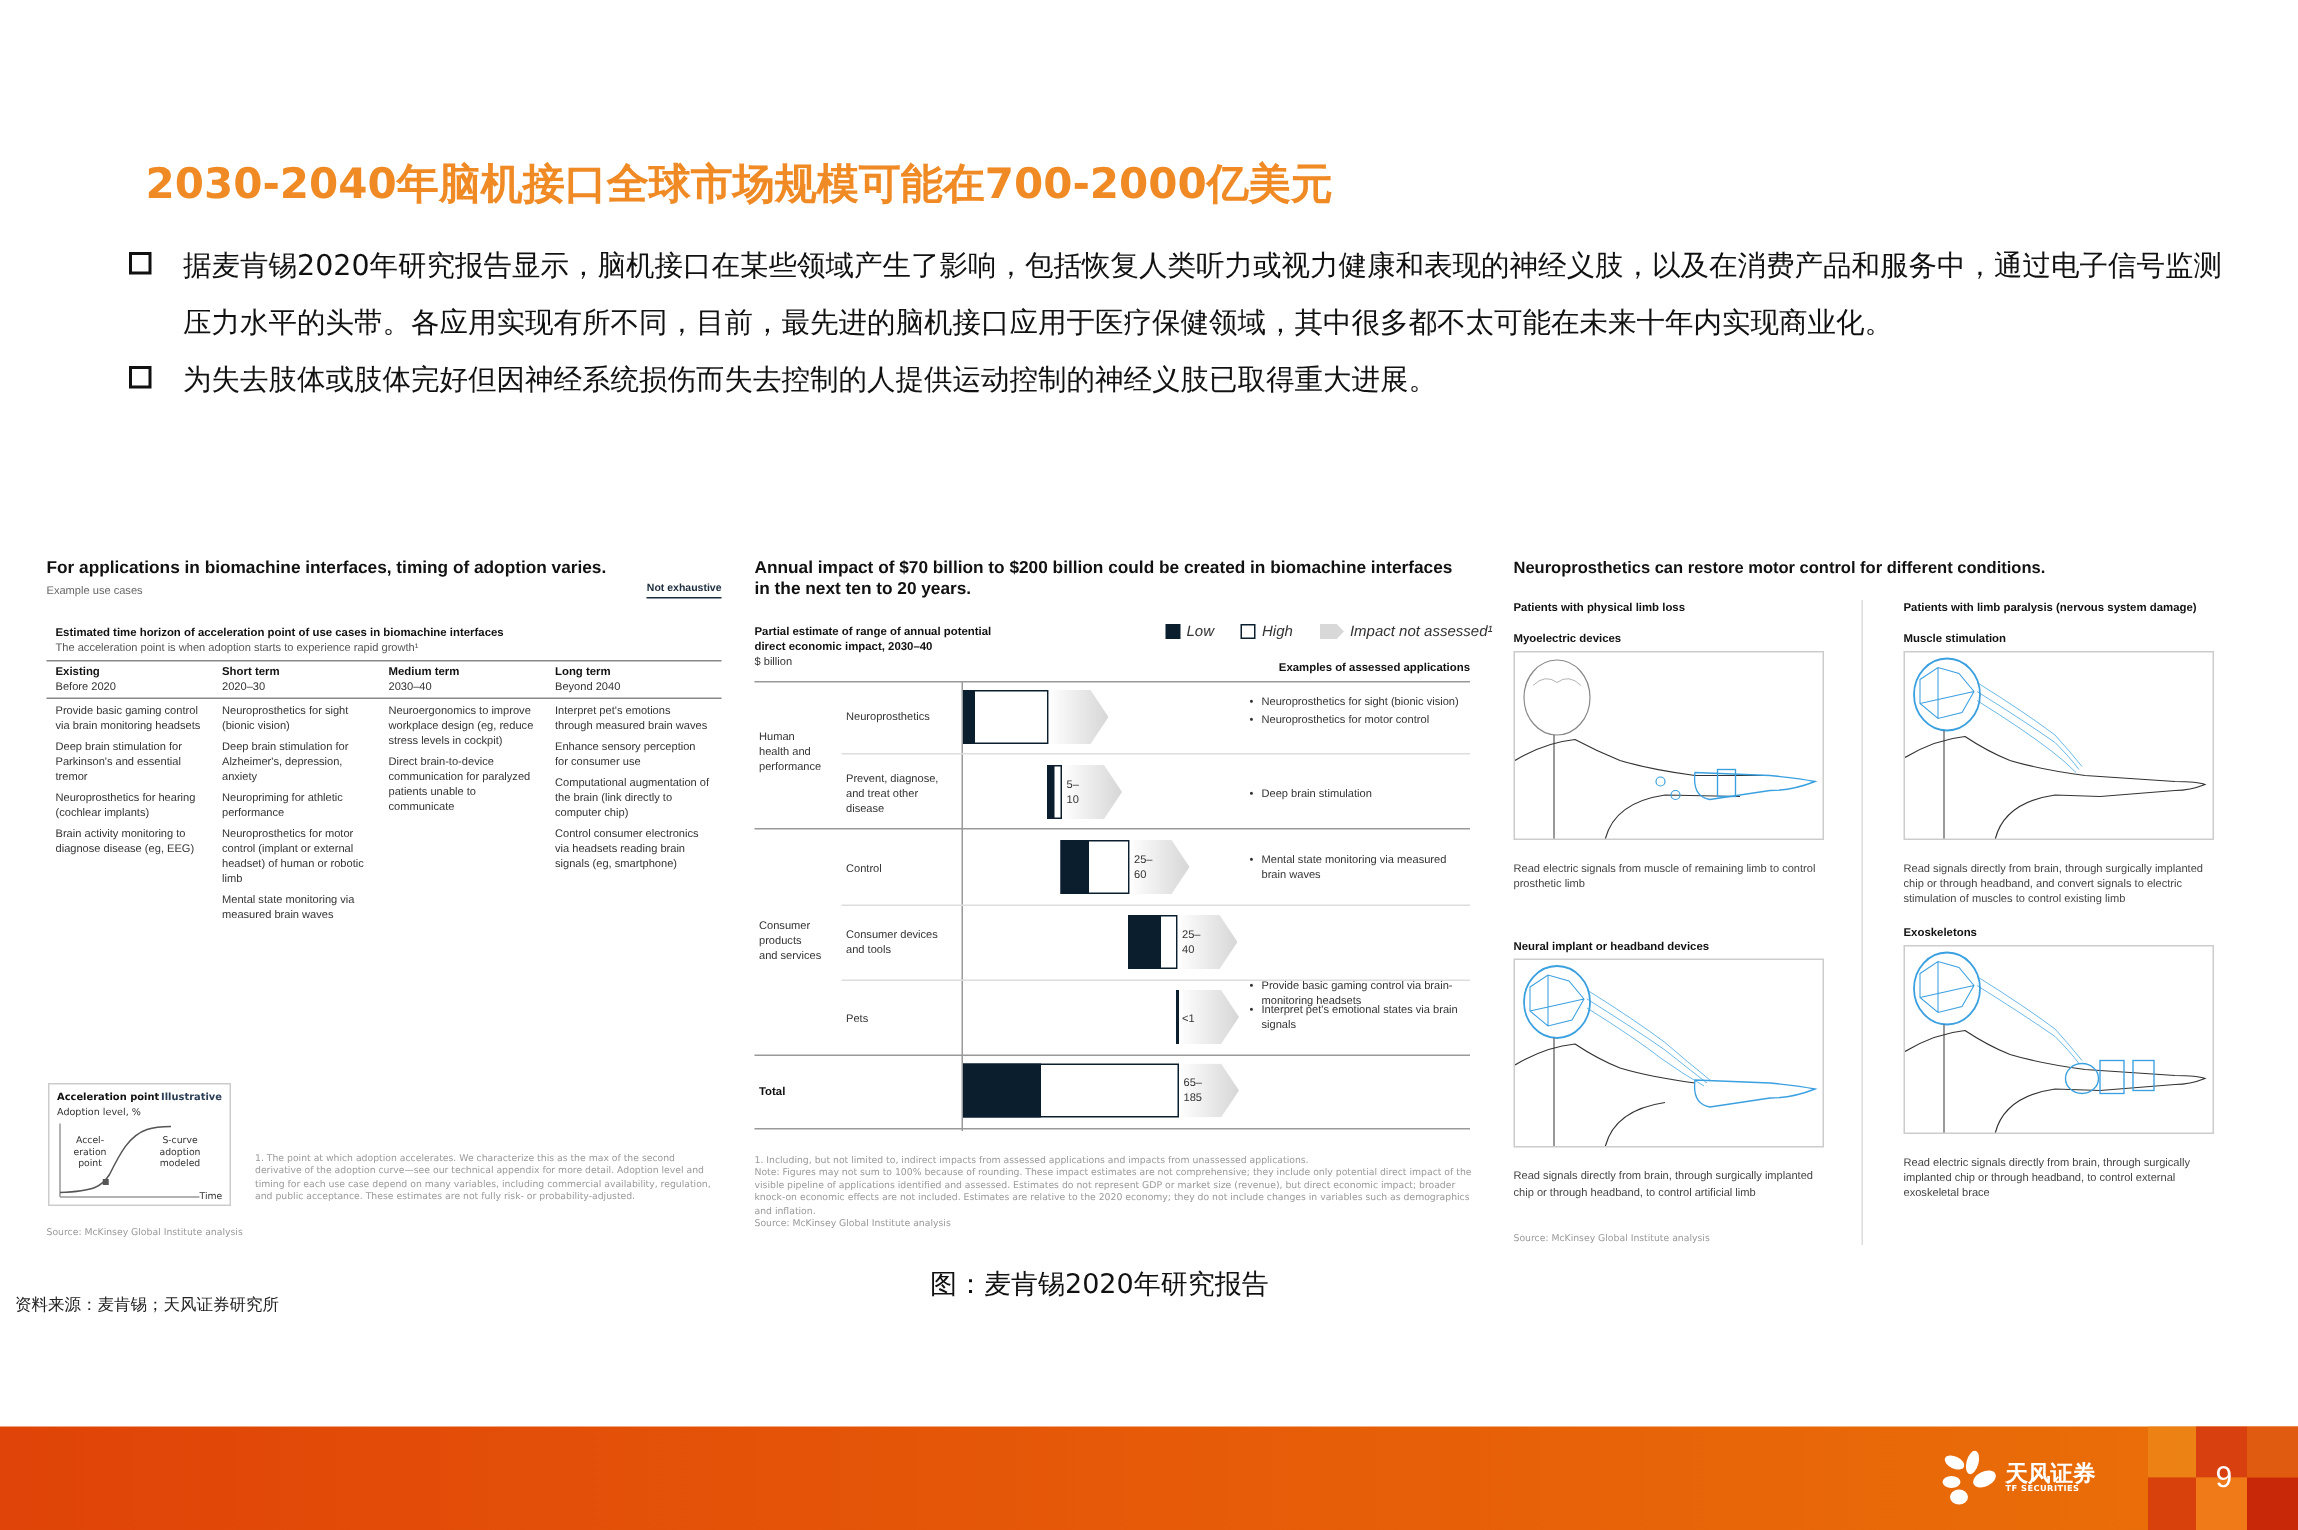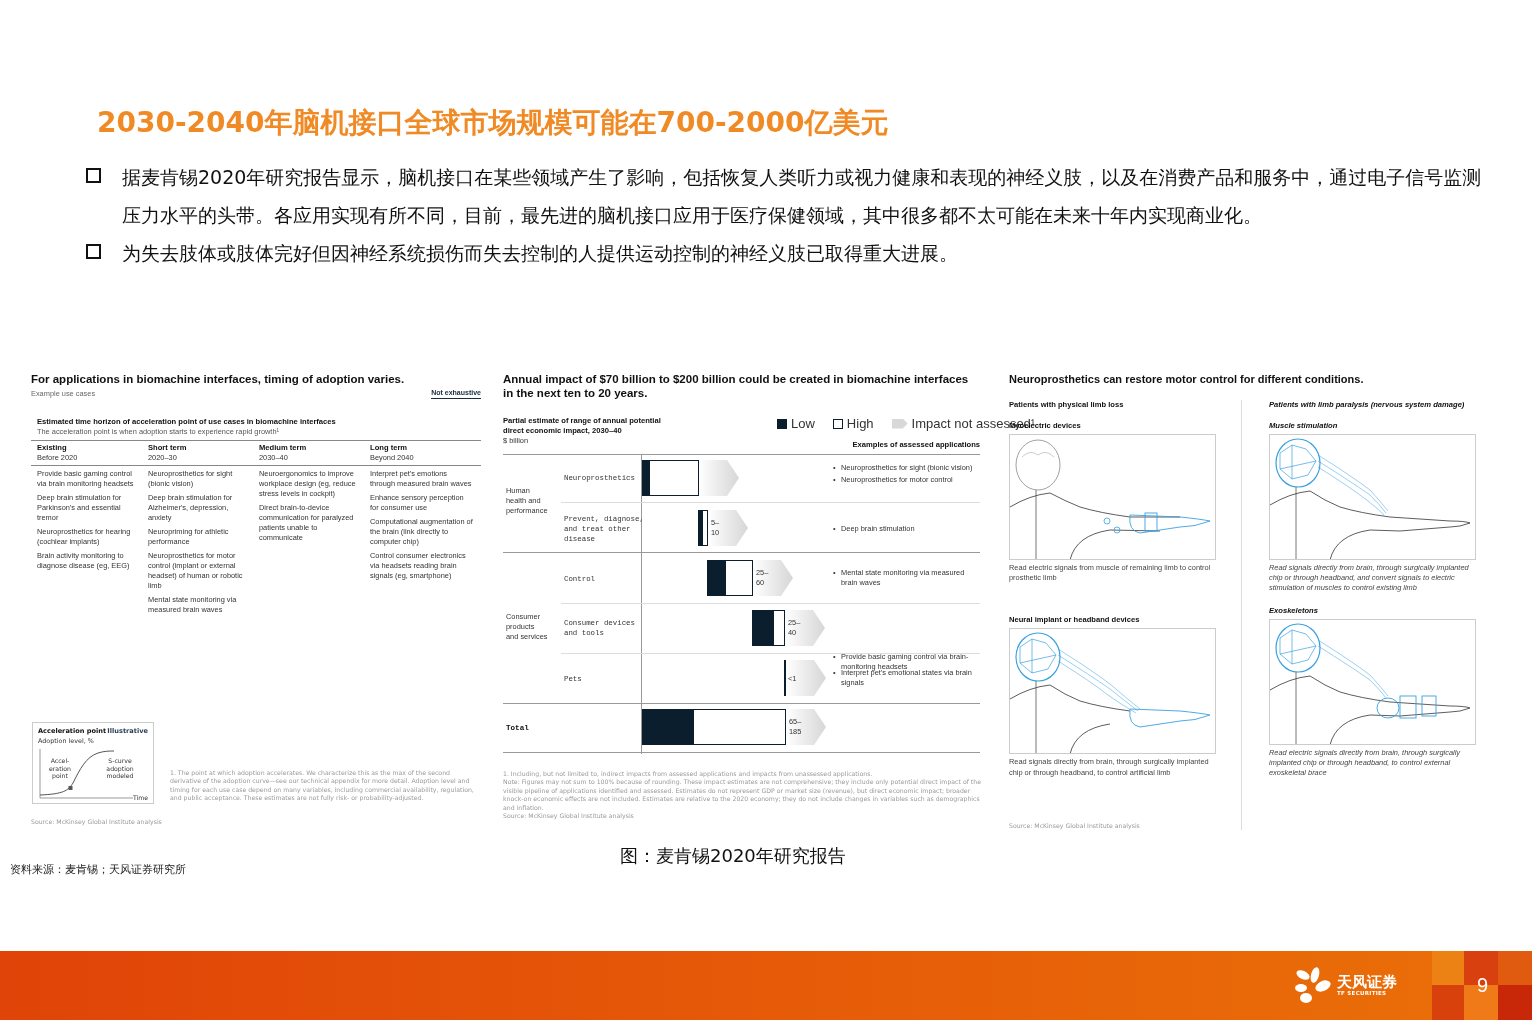--- a/index.html
+++ b/index.html
@@ -46,50 +46,50 @@
   .accel-box .hdr .illus { color: #2b3e55; }
   .accel-box .ylab { font-size: 6.4px; color: #333; margin-top: 2px; }
   .accel-box svg { position: absolute; left: 5px; top: 24px; }
   .accel-box .lbl { position: absolute; font-size: 6.2px; line-height: 7.6px; color: #333; text-align: center; }
 
   .left-foot { position: absolute; left: 170px; top: 769px; width: 310px; }
   .left-src { position: absolute; left: 31px; top: 818px; }
 
   
   #mid { left: 503px; width: 477px; }
-  .legend-row { position: absolute; top: 44px; left: 274px; display: flex; align-items: center; gap: 4px; font-size: 13px; color: #333; white-space: nowrap; }
+  .legend-row { position: absolute; top: 44px; left: 274px; display: flex; gap: 4px; font-size: 10px; color: #333; white-space: nowrap; font-style: italic; }
   .lg-low { width: 10px; height: 10px; background: #0b1e2e; display: inline-block; }
   .lg-high { width: 10px; height: 10px; border: 1px solid #0b1e2e; background: #fff; display: inline-block; margin-left: 14px; }
   .lg-na { width: 16px; height: 10px; background: #d8d8d8; display: inline-block; margin-left: 14px; clip-path: polygon(0 0, 70% 0, 100% 50%, 70% 100%, 0 100%); }
 
   .mid-head { position: absolute; top: 44px; left: 0; }
   .mid-exhead { position: absolute; top: 68px; right: 0; }
   .mid-hr { position: absolute; left: 0; right: 0; height: 1px; background: #999; }
   .mid-hr.light { background: #ddd; }
   .axis-line { position: absolute; left: 138px; top: 82px; width: 1px; height: 300px; background: #999; }
-  .row-label { position: absolute; left: 61px; font-family: Liberation Mono, monospace; }
+  .row-label { position: absolute; left: 61px; }
   .group-label { position: absolute; left: 3px; }
   .bar-wrap { position: absolute; height: 36px; }
   .bar-low { position: absolute; left: 0; top: 0; height: 100%; background: #0b1e2e; }
   .bar-high { position: absolute; top: 0; height: 100%; border: 1px solid #0b1e2e; background: #fff; }
   .bar-val { position: absolute; font-size: 7.4px; line-height: 10px; color: #333; }
   .arrow-na { position: absolute; width: 40px; height: 36px; background: linear-gradient(90deg, #ffffff 0%, #d6d6d6 100%); clip-path: polygon(0 0, 70% 0, 100% 50%, 70% 100%, 0 100%); }
   .examples { position: absolute; left: 330px; }
   .examples .ex { position: relative; padding-left: 8px; font-size: 7.4px; line-height: 10px; color: #333; }
   .examples .ex::before { content: "\2022"; position: absolute; left: 0; top: 0; }
 
   .mid-foot { position: absolute; left: 503px; top: 770px; width: 478px; }
 
   
   #right { left: 1009px; width: 482px; }
   .rcol { position: absolute; top: 28px; width: 210px; }
   .rcol .sec { font-size: 7.6px; font-weight: bold; color: #111; }
   .illo { width: 207px; height: 126px; border: 1px solid #ccc; background: #fff; position: relative; overflow: hidden; }
   .illo svg { position: absolute; left: 0; top: 0; }
-  .cap { font-size: 7.4px; line-height: 10.2px; color: #444; margin-top: 3px; }
+  .cap { font-size: 7.4px; line-height: 10.2px; color: #444; margin-top: 14px; }
   .rdivider { position: absolute; left: 232px; top: 28px; width: 1px; height: 430px; background: #ddd; }
   .right-src { position: absolute; left: 1009px; top: 822px; }
 
   .fig-caption { position: absolute; left: 620px; top: 844px; font-size: 18px; color: #111; }
   .source-note { position: absolute; left: 10px; top: 862px; font-size: 11px; color: #222; }
 
   
   .footer {
     position: absolute; left: 0; top: 951px; width: 1532px; height: 69px;
     background: linear-gradient(90deg, #e04408 0%, #e65a08 50%, #ea7008 100%);
@@ -340,21 +340,21 @@
         <path d="M48,32 Q80,52 98,66 Q112,76 126,84" fill="none" stroke="#3aa0e0" stroke-width="0.5"></path>
         <line x1="26" y1="52" x2="26" y2="125" stroke="#555" stroke-width="0.8"></line>
         <path d="M0,70 Q20,58 40,56 Q55,66 70,72 Q90,78 120,82" fill="none" stroke="#333" stroke-width="0.8"></path>
         <path d="M60,125 Q66,100 100,95" fill="none" stroke="#333" stroke-width="0.8"></path>
         <path d="M120,80 L170,82 Q190,84 200,86 Q185,92 170,92 L130,98 Q118,96 120,80 Z" fill="none" stroke="#3aa0e0" stroke-width="0.9"></path>
       </svg>
     </div>
     <div class="cap">Read signals directly from brain, through surgically implanted chip or through headband, to control artificial limb</div>
   </div>
 
-  <div class="rcol" style="left:260px;font-style:italic;">
+  <div class="rcol" style="left:260px;">
     <div class="sec" style="white-space:nowrap">Patients with limb paralysis (nervous system damage)</div>
     <div class="sec" style="margin-top:12px;">Muscle stimulation</div>
     <div class="illo" style="margin-top:4px;">
       <svg width="207" height="126" viewBox="0 0 207 126">
         <ellipse cx="28" cy="28" rx="22" ry="24" fill="none" stroke="#3aa0e0" stroke-width="1.2"></ellipse>
         <path d="M10,18 L22,10 L36,14 L46,26 L38,40 L22,44 L10,34 Z M22,10 L22,44 M10,34 L46,26" fill="none" stroke="#3aa0e0" stroke-width="0.7"></path>
         <path d="M48,20 Q80,40 100,55 Q110,66 118,76" fill="none" stroke="#3aa0e0" stroke-width="0.5"></path>
         <path d="M48,26 Q80,46 100,60 Q110,70 116,78" fill="none" stroke="#3aa0e0" stroke-width="0.5"></path>
         <path d="M48,32 Q80,52 98,66 Q106,72 114,80" fill="none" stroke="#3aa0e0" stroke-width="0.5"></path>
         <line x1="26" y1="52" x2="26" y2="125" stroke="#555" stroke-width="0.8"></line>

